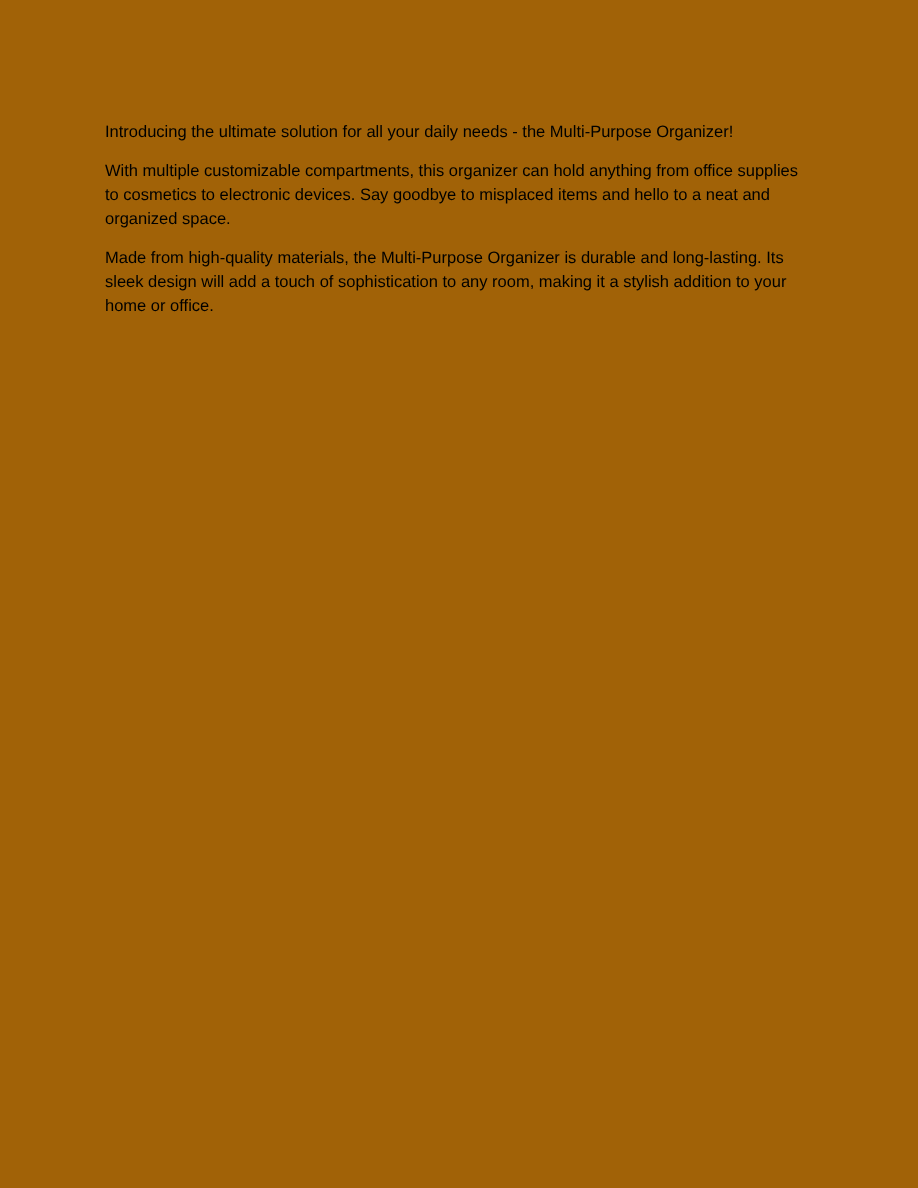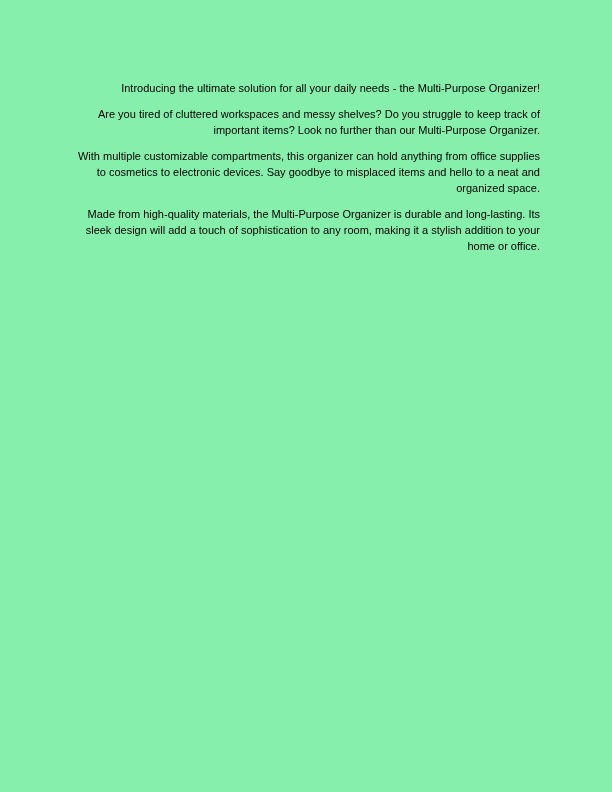--- a/index.html
+++ b/index.html
@@ -9,34 +9,32 @@
   }
   body {
     width: 612px;
     height: 792px;
     overflow: hidden;
   }
   .doc-page {
     box-sizing: border-box;
     width: 612px;
     height: 792px;
-    background: #86efac;
+    background: #a16207;
     padding: 80px 72px 72px 70px;
     font-family: "Liberation Sans", sans-serif;
     font-size: 11px;
     line-height: 16px;
     color: #000000;
-    text-align: right;
   }
   .doc-page p {
     margin: 0 0 10px 0;
     white-space: pre-wrap;
   }
 </style>
 </head>
 <body>
 
 <div class="doc-page">
   <p>Introducing the ultimate solution for all your daily needs - the Multi-Purpose Organizer!</p>
-  <p> Are you tired of cluttered workspaces and messy shelves? Do you struggle to keep track of important items? Look no further than our Multi-Purpose Organizer.</p>
   <p>With multiple customizable compartments, this organizer can hold anything from office supplies to cosmetics to electronic devices. Say goodbye to misplaced items and hello to a neat and organized space.</p>
   <p>Made from high-quality materials, the Multi-Purpose Organizer is durable and long-lasting. Its sleek design will add a touch of sophistication to any room, making it a stylish addition to your home or office.</p>
 </div>
 
 </body></html>

